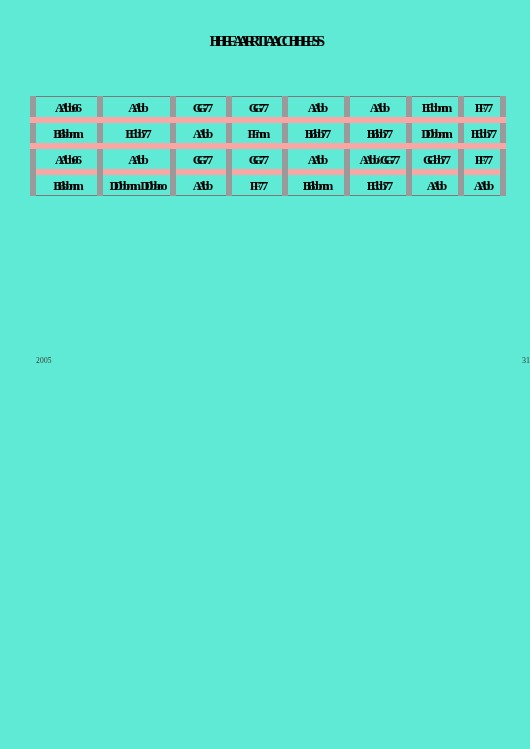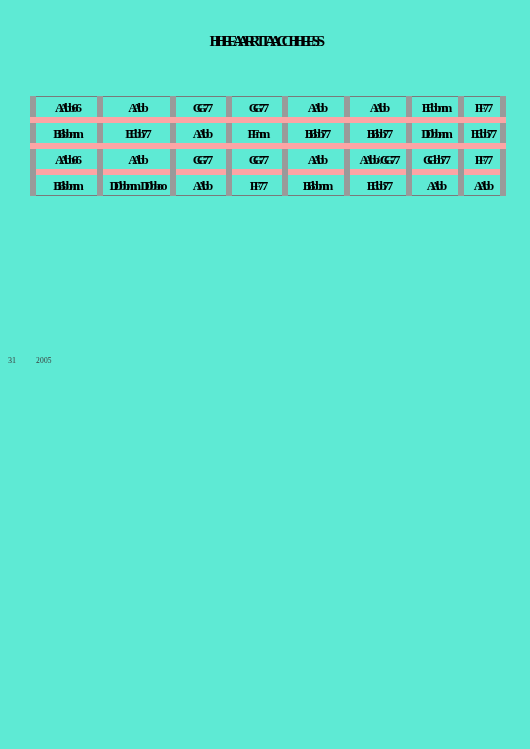--- a/index.html
+++ b/index.html
@@ -124,21 +124,21 @@
     font-family: "Liberation Serif", serif;
     font-size: 7.5px;
     color: #3a3a3a;
     letter-spacing: 0.2px;
   }
   .footer .pageno {
     position: absolute;
     left: 0;
     top: 0;
     width: 530px;
-    text-align: left;
+    text-align: right;
     font-family: "Liberation Serif", serif;
     font-size: 8px;
     color: #3a3a3a;
     padding-left: 8px;
     box-sizing: border-box;
   }
 </style>
 </head>
 <body>
 

